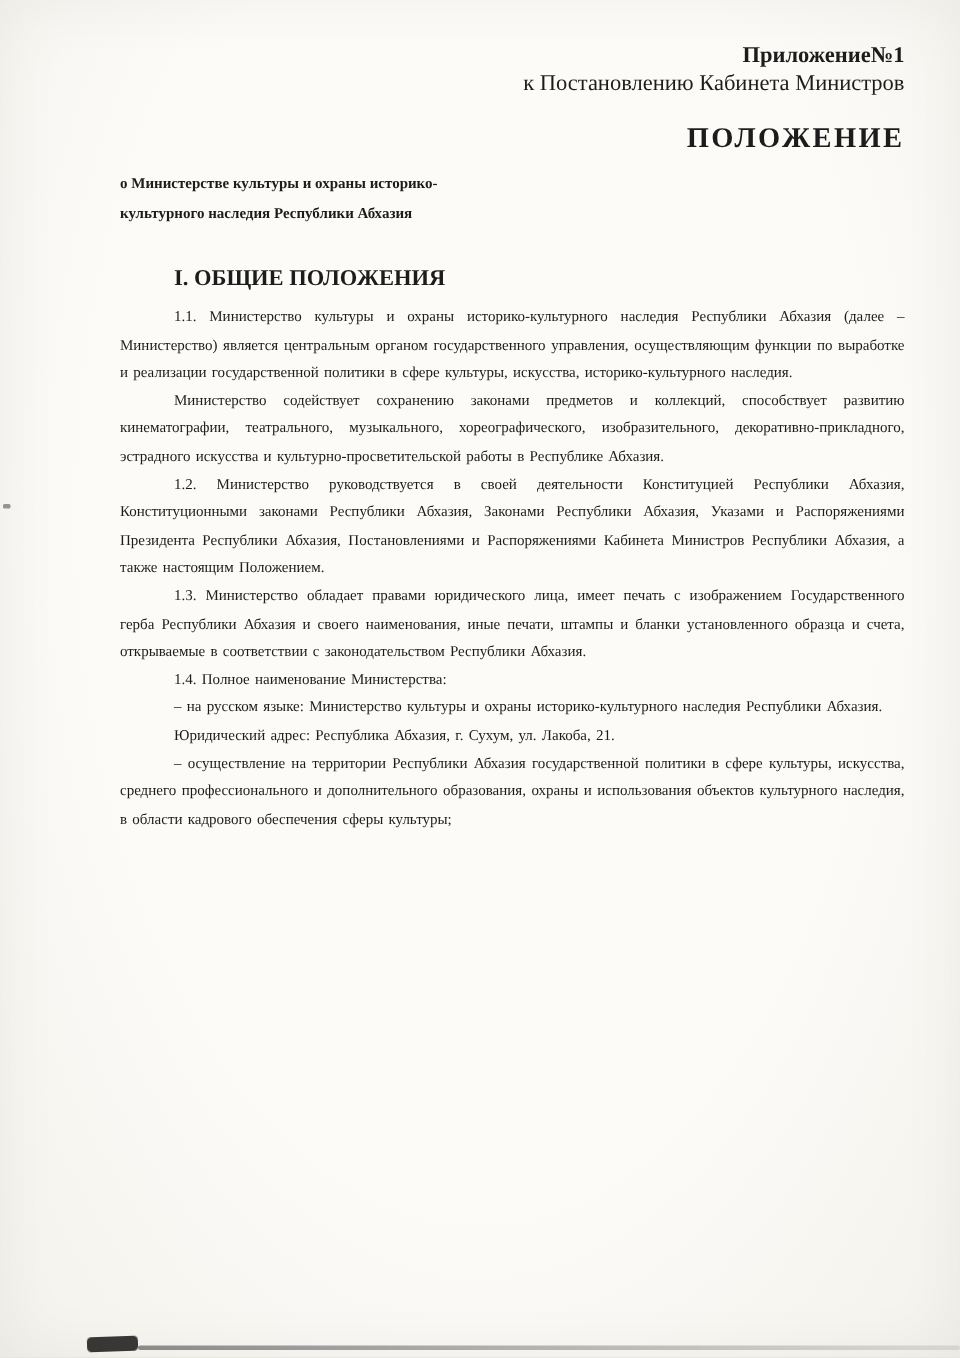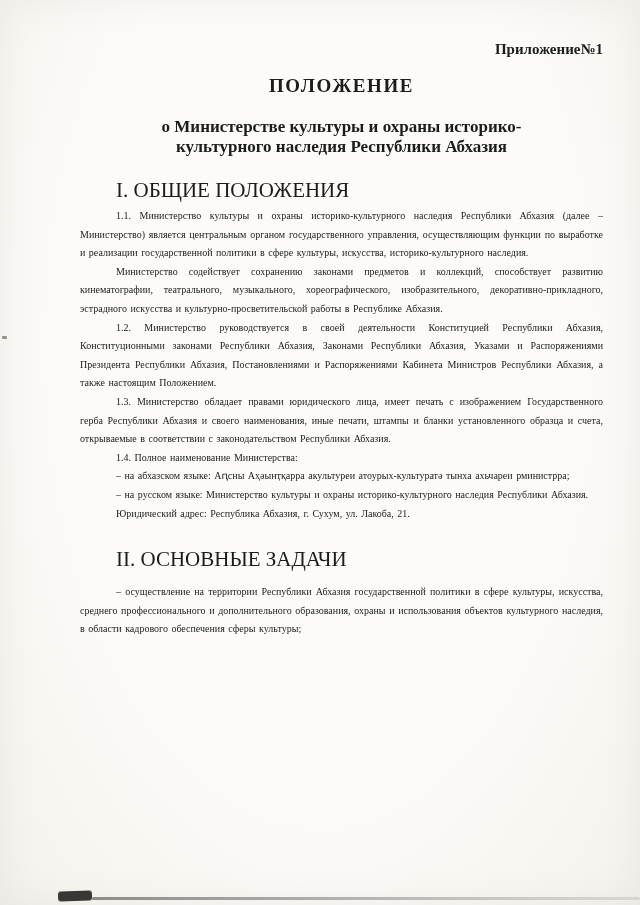--- a/index.html
+++ b/index.html
@@ -10,48 +10,47 @@
     background: #e9e7e2;
     font-family: "Liberation Serif", "DejaVu Serif", serif;
   }
   .page {
     position: relative;
     width: 640px;
     height: 905px;
     background: radial-gradient(ellipse at 50% 38%, #fcfbf8 55%, #f4f2ec 100%);
     box-shadow: inset 0 0 45px rgba(0,0,0,0.05);
     color: #1c1c1c;
-    padding: 40px 37px 0 80px;
+    padding: 28px 37px 0 80px;
     overflow: hidden;
   }
   .doc-header {
     text-align: right;
     font-size: 15px;
     line-height: 19px;
   }
   .doc-header .bold { font-weight: bold; }
   .doc-title {
-    text-align: center;
+    text-align: right;
     font-size: 19px;
     line-height: 22px;
     font-weight: bold;
     letter-spacing: 1.6px;
     margin: 16px 0 0 0;
   }
   .doc-subtitle {
-    text-align: center;
     font-weight: bold;
-    font-size: 17px;
+    font-size: 10px;
     line-height: 20px;
-    margin-top: 20px;
+    margin-top: 9px;
     white-space: pre-line;
   }
   .section-heading {
-    font-weight: normal;
-    font-size: 21px;
+    font-weight: bold;
+    font-size: 15px;
     line-height: 19px;
     text-indent: 36px;
     margin: 24px 0 7px 0;
   }
   .section-heading.second {
     margin-top: 27px;
     margin-bottom: 14px;
   }
   .para {
     margin: 0;
@@ -86,41 +85,40 @@
     border-radius: 1px;
   }
 </style>
 </head>
 <body>
 
 <div class="page">
 
   <div class="doc-header">
     <div class="bold">Приложение№1</div>
+    <div>к Постановлению Кабинета Министров</div>
   </div>
 
   <h1 class="doc-title">ПОЛОЖЕНИЕ</h1>
 
   <div class="doc-subtitle">о Министерстве культуры и охраны историко-
 культурного наследия Республики Абхазия</div>
 
   <div class="section">
     <div class="section-heading">I. ОБЩИЕ ПОЛОЖЕНИЯ</div>
     <p class="para">1.1. Министерство культуры и охраны историко-культурного наследия Республики Абхазия (далее – Министерство) является центральным органом государственного управления, осуществляющим функции по выработке и реализации государственной политики в сфере культуры, искусства, историко-культурного наследия.</p>
     <p class="para">Министерство содействует сохранению законами предметов и коллекций, способствует развитию кинематографии, театрального, музыкального, хореографического, изобразительного, декоративно-прикладного, эстрадного искусства и культурно-просветительской работы в Республике Абхазия.</p>
     <p class="para">1.2. Министерство руководствуется в своей деятельности Конституцией Республики Абхазия, Конституционными законами Республики Абхазия, Законами Республики Абхазия, Указами и Распоряжениями Президента Республики Абхазия, Постановлениями и Распоряжениями Кабинета Министров Республики Абхазия, а также настоящим Положением.</p>
     <p class="para">1.3. Министерство обладает правами юридического лица, имеет печать с изображением Государственного герба Республики Абхазия и своего наименования, иные печати, штампы и бланки установленного образца и счета, открываемые в соответствии с законодательством Республики Абхазия.</p>
     <p class="para">1.4. Полное наименование Министерства:</p>
-    <p class="para">– на абхазском языке: Аԥсны Аҳәынҭқарра акультуреи атоурых-культуратә тынха ахьчареи рминистрра;</p>
     <p class="para">– на русском языке: Министерство культуры и охраны историко-культурного наследия Республики Абхазия.</p>
     <p class="para">Юридический адрес: Республика Абхазия, г. Сухум, ул. Лакоба, 21.</p>
   </div>
 
   <div class="section">
-    <div class="section-heading second">II. ОСНОВНЫЕ ЗАДАЧИ</div>
     <p class="para">– осуществление на территории Республики Абхазия государственной политики в сфере культуры, искусства, среднего профессионального и дополнительного образования, охраны и использования объектов культурного наследия, в области кадрового обеспечения сферы культуры;</p>
   </div>
 
   <div class="artifact smudge-bottom-left"></div>
   <div class="artifact bottom-edge-shadow"></div>
   <div class="artifact left-edge-speck"></div>
 
 </div>
 
 </body></html>

